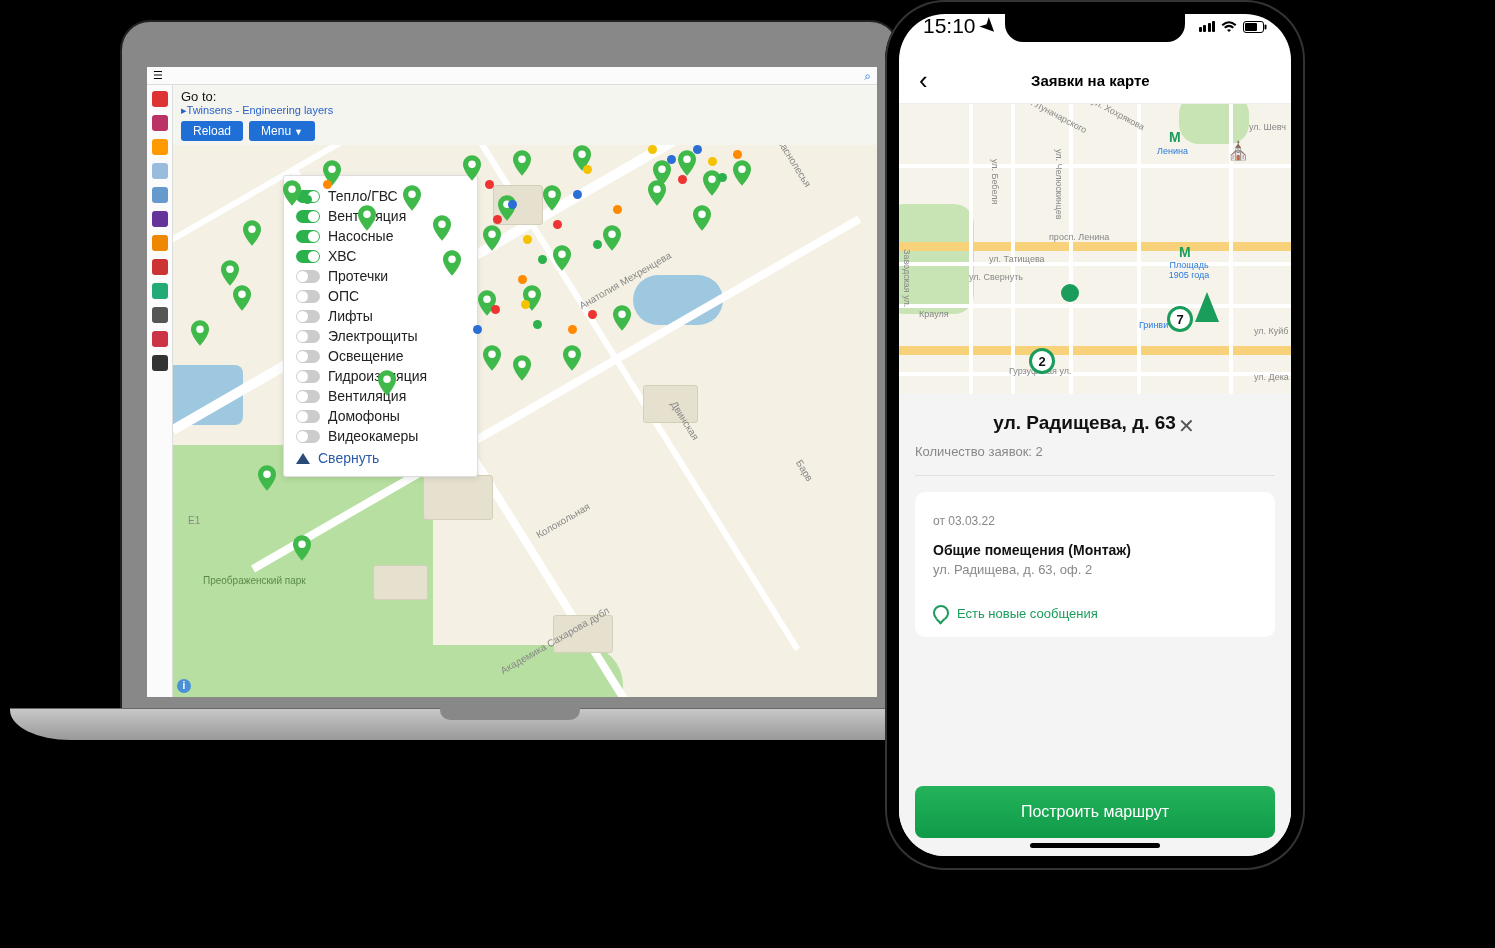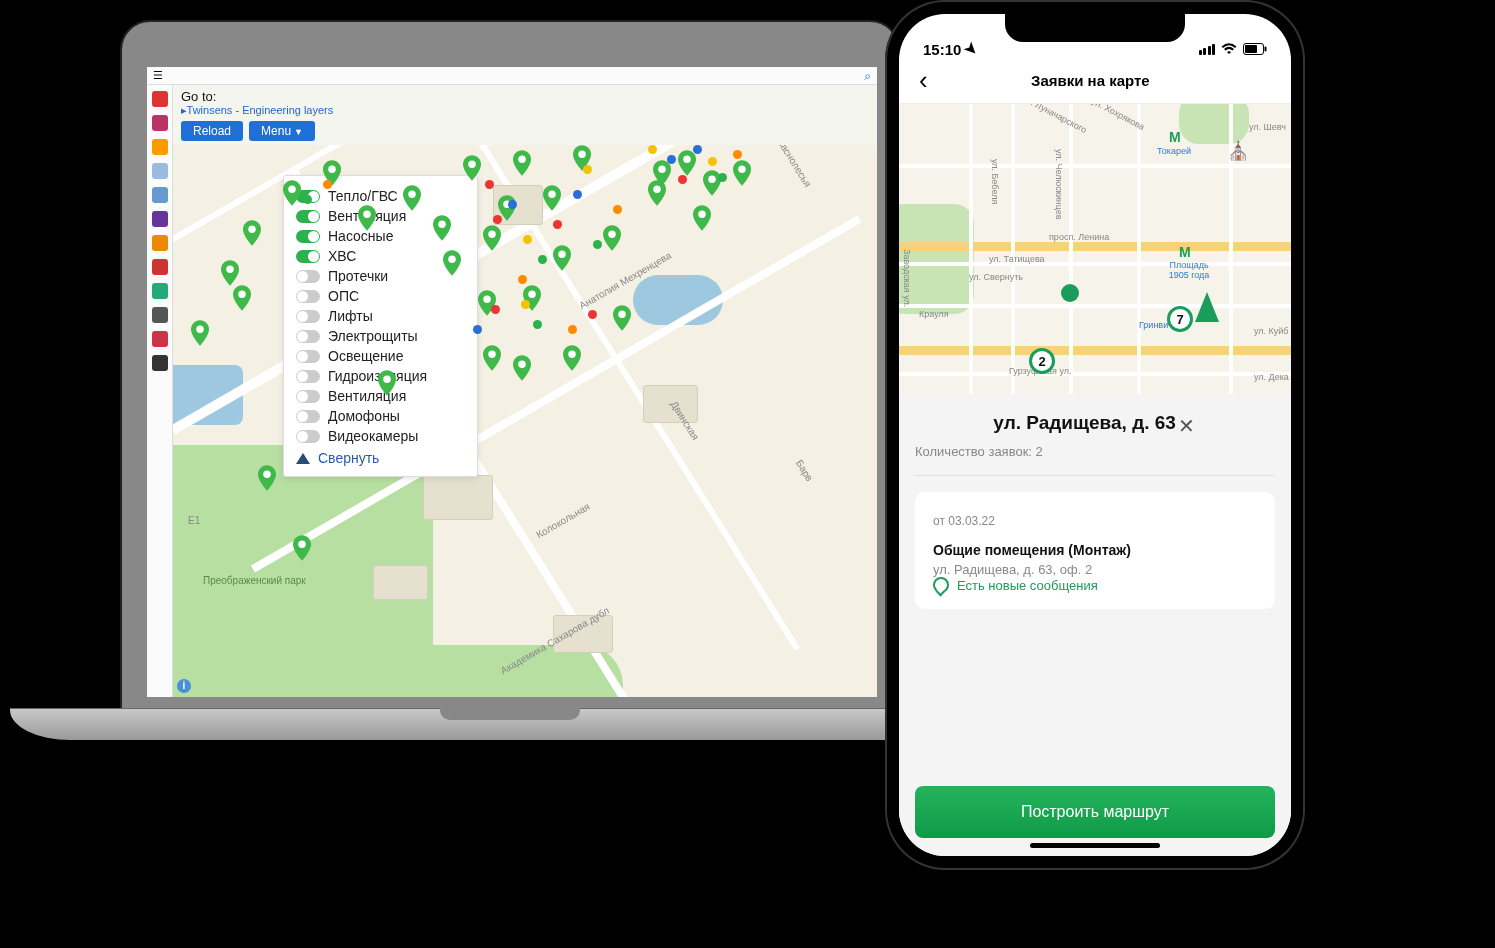--- a/index.html
+++ b/index.html
@@ -250,24 +250,24 @@
   .notch {
     position: absolute;
     top: 0; left: 50%; transform: translateX(-50%);
     width: 180px; height: 28px;
     background: #000;
     border-radius: 0 0 18px 18px;
     z-index: 50;
   }
   .status-bar {
     height: 44px;
-    display: flex; align-items: flex-end;
+    display: flex; align-items: flex-start;
     padding: 0 24px;
-    font-size: 15px;
-    font-weight: 700;
+    font-size: 21px;
+    font-weight: 400;
   }
   .status-left { display:flex; align-items:center; gap:4px; }
   .status-right { margin-left: auto; display:flex; align-items:center; gap:6px; }
   .nav-arrow { transform: rotate(45deg); }
   .sig-bars { display:flex; align-items:flex-end; gap:1.5px; }
   .sig-bars span { width:3px; background:#000; border-radius:1px; }
 
   .p-header {
     height: 46px;
     display: flex; align-items: center;
@@ -343,21 +343,21 @@
   }
   .card-top { display:flex; justify-content:space-between; align-items:center; }
   .req-no { font-size:20px; font-weight:700; }
   .badge {
     background:#e6e6e6; color:#555;
     font-size:12px; padding:4px 10px; border-radius:5px;
   }
   .req-date { font-size:12px; color:#888; margin-top:6px; }
   .req-cat { font-size:14px; font-weight:600; color:#111; margin-top:14px; }
   .req-addr { font-size:13px; color:#888; margin-top:4px; }
-  .msg-row { display:flex; align-items:center; gap:8px; margin-top:0; color:#1a9c5b; font-size:13px; font-weight:500;text-align:center; }
+  .msg-row { display:flex; align-items:center; gap:8px; margin-top:28px; color:#1a9c5b; font-size:13px; font-weight:500;text-align:center; }
   .msg-ic { width:16px; height:16px; border:2px solid #1a9c5b; border-radius:50%; position:relative; }
   .msg-ic::after { content:""; position:absolute; left:2px; bottom:-4px; width:5px; height:5px; border-left:2px solid #1a9c5b; border-bottom:2px solid #1a9c5b; background:#fff; transform:rotate(-45deg); }
 
   .route-btn {
     margin-top:auto;
     background: linear-gradient(#24b35b,#0f9a48);
     color:#fff;
     border:none;
     border-radius:8px;
     height:52px;
@@ -729,21 +729,21 @@
       <span class="p-lbl" style="left:150px; top:128px;">просп. Ленина</span>
       <span class="p-lbl" style="left:90px; top:150px;">ул. Татищева</span>
       <span class="p-lbl" style="left:70px; top:168px;">ул. Свернуть</span>
       <span class="p-lbl" style="left:8px; top:140px; transform:rotate(90deg); transform-origin:left;">Заводская ул.</span>
       <span class="p-lbl" style="left:20px; top:205px;">Крауля</span>
       <span class="p-lbl" style="left:110px; top:262px;">Гурзуфская ул.</span>
       <span class="p-lbl" style="left:355px; top:222px;">ул. Куйб</span>
       <span class="p-lbl" style="left:355px; top:268px;">ул. Дека</span>
 
       <span class="metro-ic" style="left:270px; top:25px;">M</span>
-      <span class="p-lbl" style="left:258px; top:42px; color:#2a7bde;">Токарей</span>
+      <span class="p-lbl" style="left:258px; top:42px; color:#2a7bde;">Ленина</span>
       <span class="metro-ic" style="left:280px; top:140px;">M</span>
       <span class="p-lbl" style="left:260px; top:156px; color:#2a7bde; width:60px; white-space:normal; text-align:center;">Площадь 1905 года</span>
       <span class="p-lbl" style="left:240px; top:216px; color:#2a7bde;">Гринвич</span>
 
       <div class="p-cluster" style="left:268px; top:202px;">
           <span>7</span>
         </div>
       <div class="p-cluster" style="left:130px; top:244px;">
           <span>2</span>
         </div>

